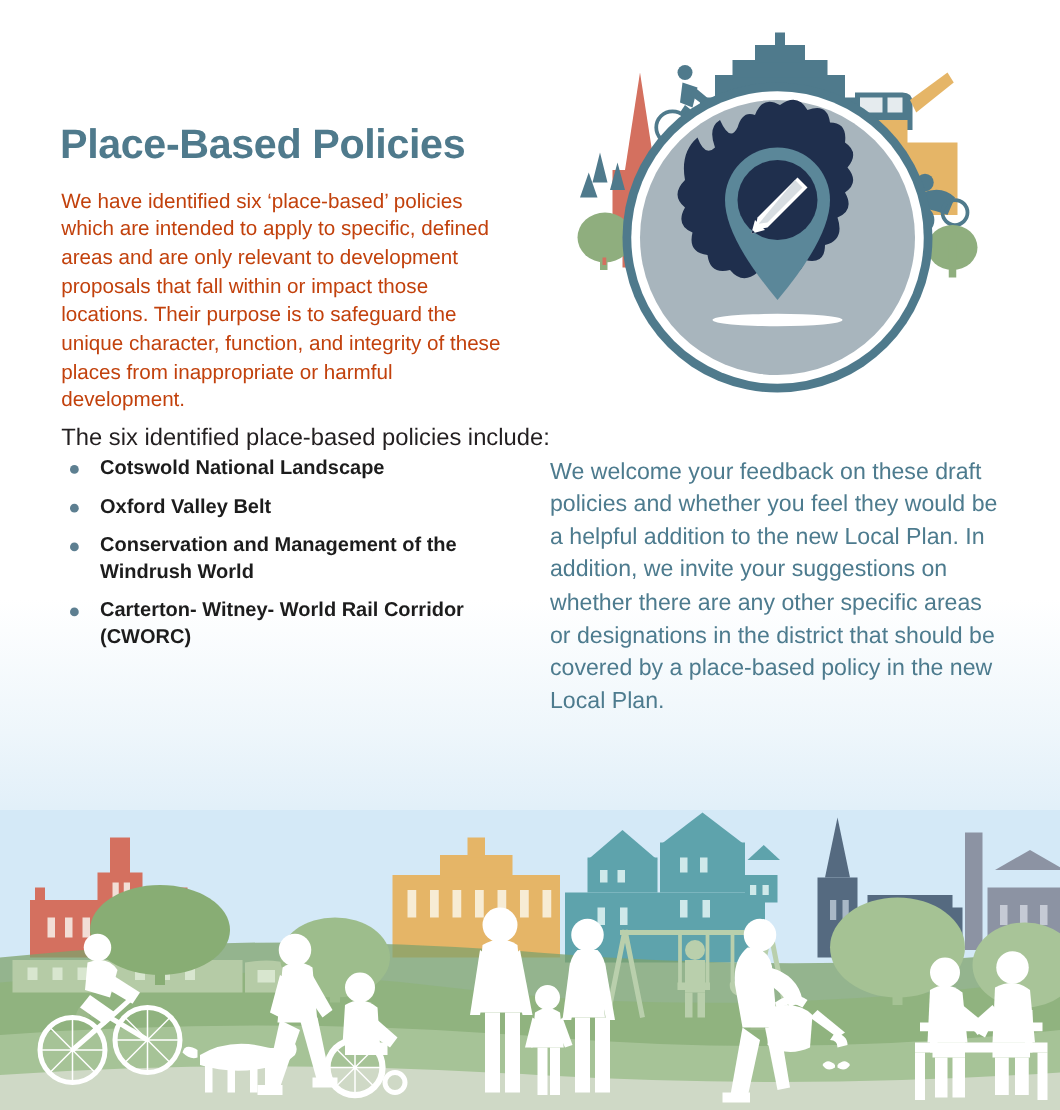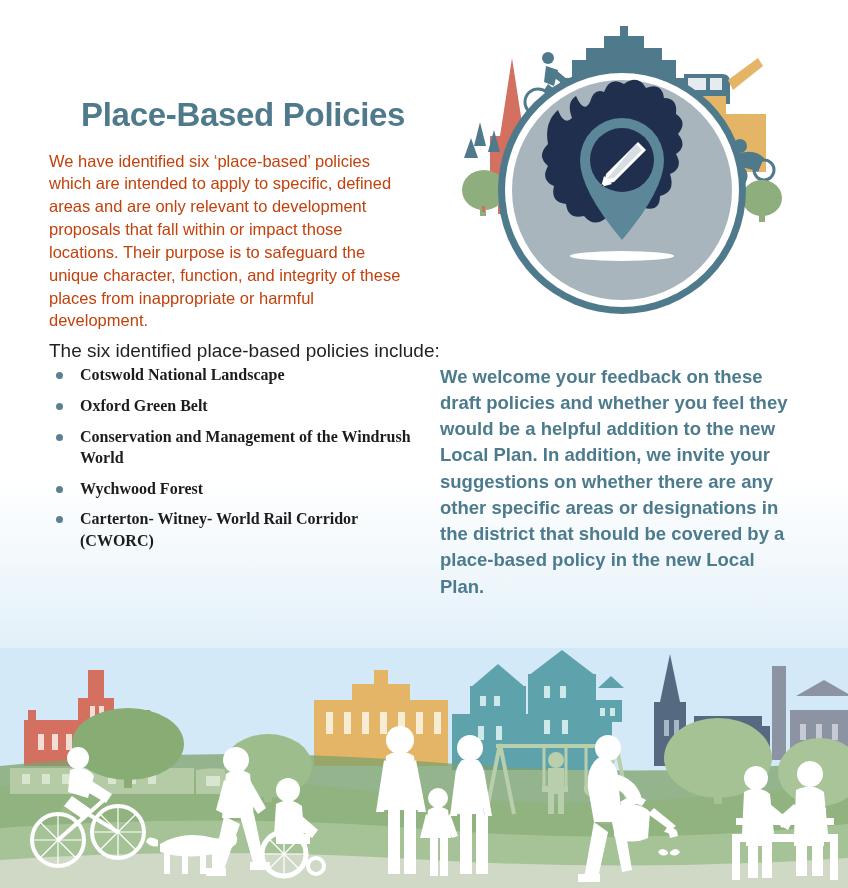--- a/index.html
+++ b/index.html
@@ -8,49 +8,49 @@
     font-family:"Liberation Sans", sans-serif;
     background:linear-gradient(to bottom,#ffffff 0%,#ffffff 54%,#eef6fb 66%,#dcedf8 76%,#d4e9f7 82%,#d4e9f7 100%);
   }
 
   
   .page{position:absolute;inset:0;}
 
   .title{
     position:absolute;left:48px;top:76px;
     font-size:33px;font-weight:bold;letter-spacing:-0.3px;
-    color:#4f7a8c;line-height:1;margin-left:33px;
+    color:#4f7a8c;line-height:1;
   }
 
   .intro{
     position:absolute;left:49px;top:133px;width:362px;
     font-size:16.5px;line-height:1.385;color:#c2410c;
   }
 
   .includes{
     position:absolute;left:49px;top:321px;width:400px;
     font-size:19px;color:#231f20;
   }
 
   .bullets{
     position:absolute;left:49px;top:364px;width:380px;
     margin:0;padding:0;list-style:none;
   }
   .bullets li{
     position:relative;padding-left:31px;margin-bottom:9.5px;
-    font-size:16px;font-weight:bold;line-height:1.33;color:#1c1c1c;font-family:Liberation Serif, serif;
+    font-size:16px;font-weight:bold;line-height:1.33;color:#1c1c1c;
   }
   .bullets li::before{
     content:"";position:absolute;left:7px;top:8px;
     width:7px;height:7px;border-radius:50%;background:#5d7f91;
   }
 
   .feedback{
     position:absolute;left:440px;top:345px;width:358px;
-    font-size:18.5px;font-weight:bold;line-height:1.42;color:#4d7b8e;
+    font-size:18.5px;font-weight:normal;line-height:1.42;color:#4d7b8e;
   }
 
   
   .logo{position:absolute;left:452px;top:18px;width:340px;height:320px;}
   .logo svg{display:block;width:100%;height:100%;}
 
   
   .scene{position:absolute;left:0;bottom:0;width:848px;height:240px;}
   .scene svg{display:block;width:100%;height:100%;}
 </style>
@@ -166,23 +166,22 @@
   </div>
 
   <h1 class="title">Place-Based Policies</h1>
 
   <p class="intro">We have identified six ‘place-based’ policies which are intended to apply to specific, defined areas and are only relevant to development proposals that fall within or impact those locations. Their purpose is to safeguard the unique character, function, and integrity of these places from inappropriate or harmful development.</p>
 
   <p class="includes">The six identified place-based policies include:</p>
 
   <ul class="bullets">
     <li>Cotswold National Landscape</li>
-    <li>Oxford Green Belt</li>
+    <li>Oxford Valley Belt</li>
     <li>Conservation and Management of the Windrush World</li>
-    <li>Wychwood Forest</li>
     <li>Carterton- Witney- World Rail Corridor (CWORC)</li>
   </ul>
 
   <p class="feedback">We welcome your feedback on these draft policies and whether you feel they would be a helpful addition to the new Local Plan.  In addition, we invite your suggestions on whether there are any other specific areas or designations in the district that should be covered by a place-based policy in the new Local Plan.</p>
 
   <div class="scene">
     <svg viewBox="0 0 848 240" xmlns="http://www.w3.org/2000/svg">
 
       <rect x="0" y="0" width="848" height="240" fill="#d4e9f7"></rect>
 

